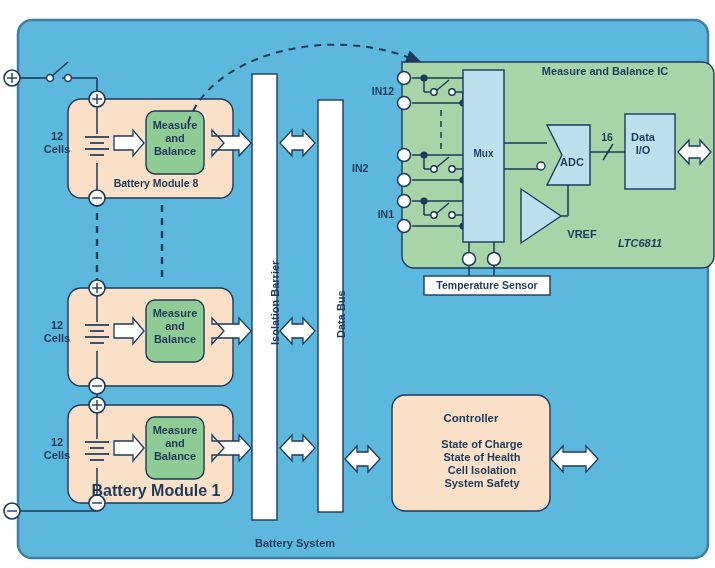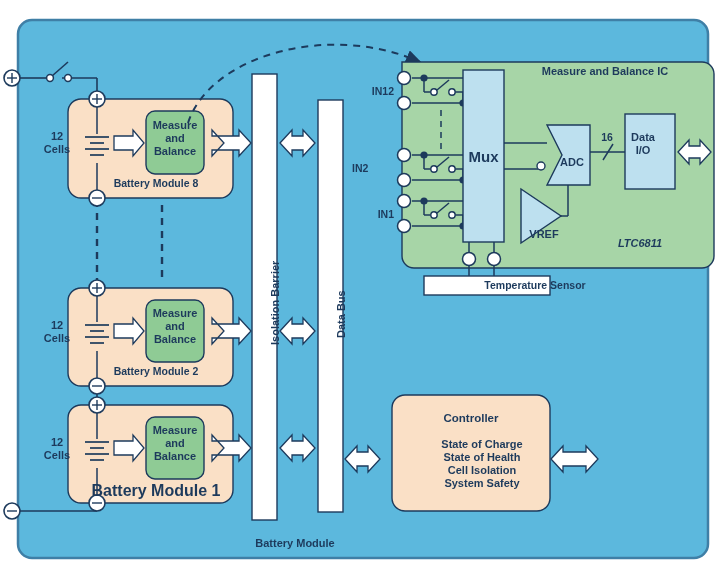--- a/index.html
+++ b/index.html
@@ -244,21 +244,20 @@
 
 <div class="lbl" style="left:34px;top:319px;width:46px;font-size:11px;">
   <span>12</span><br>
   <span>Cells</span>
 </div>
 <div class="lbl" style="left:146px;top:307px;width:58px;font-size:11px;">
   <span>Measure</span><br>
   <span>and</span><br>
   <span>Balance</span>
 </div>
-<div class="lbl" style="left:88px;top:365px;width:136px;font-size:10.5px;">Battery Module 2</div>
 
 <div class="lbl" style="left:34px;top:436px;width:46px;font-size:11px;">
   <span>12</span><br>
   <span>Cells</span>
 </div>
 <div class="lbl" style="left:146px;top:424px;width:58px;font-size:11px;">
   <span>Measure</span><br>
   <span>and</span><br>
   <span>Balance</span>
 </div>
@@ -273,25 +272,25 @@
   <span>State of Health</span><br>
   <span>Cell Isolation</span><br>
   <span>System Safety</span>
 </div>
 
 <div class="lbl" style="left:490px;top:65px;width:230px;font-size:11px;">Measure and Balance IC</div>
 <div class="lbl" style="left:590px;top:237px;width:100px;font-size:11px;font-style:italic;">LTC6811</div>
 <div class="lbl" style="left:352px;top:85px;width:42px;font-size:10.5px;text-align:right;">IN12</div>
 <div class="lbl" style="left:352px;top:162px;width:42px;font-size:10.5px;text-align:left;">IN2</div>
 <div class="lbl" style="left:352px;top:208px;width:42px;font-size:10.5px;text-align:right;">IN1</div>
-<div class="lbl" style="left:463px;top:148px;width:41px;font-size:15px;">Mux</div>
+<div class="lbl" style="left:463px;top:148px;width:41px;font-size:10px;">Mux</div>
 <div class="lbl" style="left:552px;top:146px;width:40px;font-size:11px;margin-top:10px;">ADC</div>
-<div class="lbl" style="left:518px;top:228px;width:52px;font-size:11px;">VREF</div>
+<div class="lbl" style="left:556px;top:228px;width:52px;font-size:11px;">VREF</div>
 <div class="lbl" style="left:597px;top:131px;width:20px;font-size:10.5px;">16</div>
 <div class="lbl" style="left:625px;top:131px;width:36px;font-size:11px;">
   <span>Data</span><br>
   <span>I/O</span>
 </div>
-<div class="lbl" style="left:424px;top:279px;width:126px;font-size:10.5px;padding-left:48px;">Temperature Sensor</div>
-
-<div class="lbl" style="left:195px;top:537px;width:200px;font-size:11px;">Battery Module</div>
+<div class="lbl" style="left:424px;top:279px;width:126px;font-size:10.5px;">Temperature Sensor</div>
+
+<div class="lbl" style="left:195px;top:537px;width:200px;font-size:11px;">Battery System</div>
 
 </div>
 
 </body></html>

